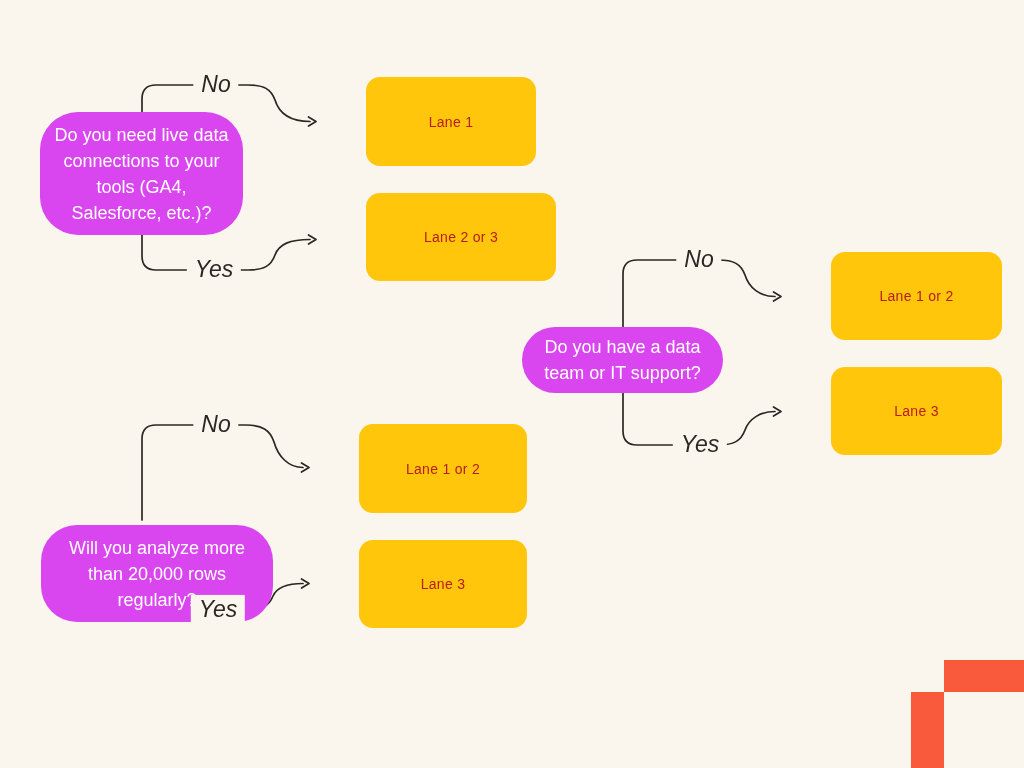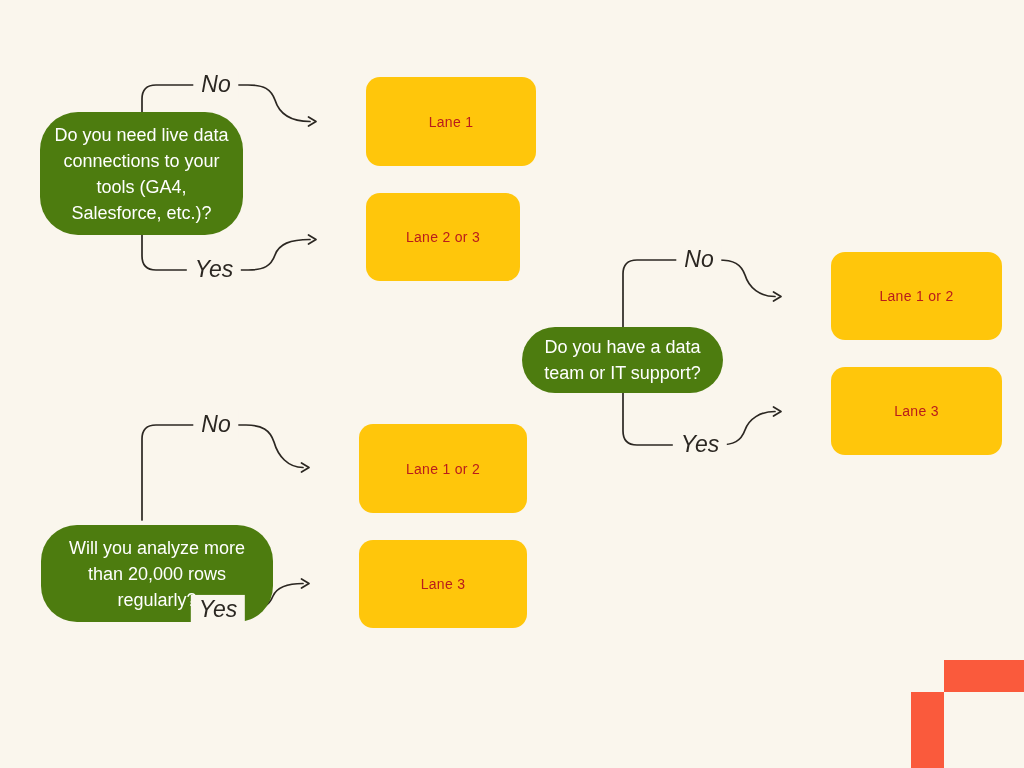--- a/index.html
+++ b/index.html
@@ -25,21 +25,21 @@
   svg.lines path {
     fill: none;
     stroke: #2B2722;
     stroke-width: 1.7;
     stroke-linecap: round;
     stroke-linejoin: round;
   }
   .decision {
     position: absolute;
     z-index: 2;
-    background: #4d7c0f;
+    background: #d946ef;
     color: #FFFFFF;
     display: flex;
     align-items: center;
     justify-content: center;
     text-align: center;
     font-size: 18px;
     line-height: 26px;
     box-sizing: border-box;
   }
   .outcome {
@@ -69,21 +69,21 @@
     white-space: nowrap;
   }
   .decor {
     position: absolute;
     z-index: 2;
     background: #FA5A3C;
   }
   
   .d1 { left: 40px;  top: 112px; width: 203px; height: 123px; border-radius: 38px; padding: 0 14px; }
   .o1a { left: 318px; top: 77px;  width: 170px; height: 89px; }
-  .o1b { left: 318px; top: 193px; width: 154px; height: 88px; }
+  .o1b { left: 318px; top: 193px; width: 190px; height: 88px; }
   .l1no  { left: 216px; top: 85px; }
   .l1yes { left: 214px; top: 270px; }
   
   .d2 { left: 41px;  top: 478px; width: 232px; height: 97px; border-radius: 36px; padding: 0 14px; margin-top: 47px; }
   .o2a { left: 311px; top: 424px; width: 168px; height: 89px; }
   .o2b { left: 311px; top: 540px; width: 168px; height: 88px; }
   .l2no  { left: 216px; top: 425px; }
   .l2yes { left: 218px; top: 610px; }
   
   .d3 { left: 522px; top: 327px; width: 201px; height: 66px; border-radius: 33px; padding: 11px 12px; }

